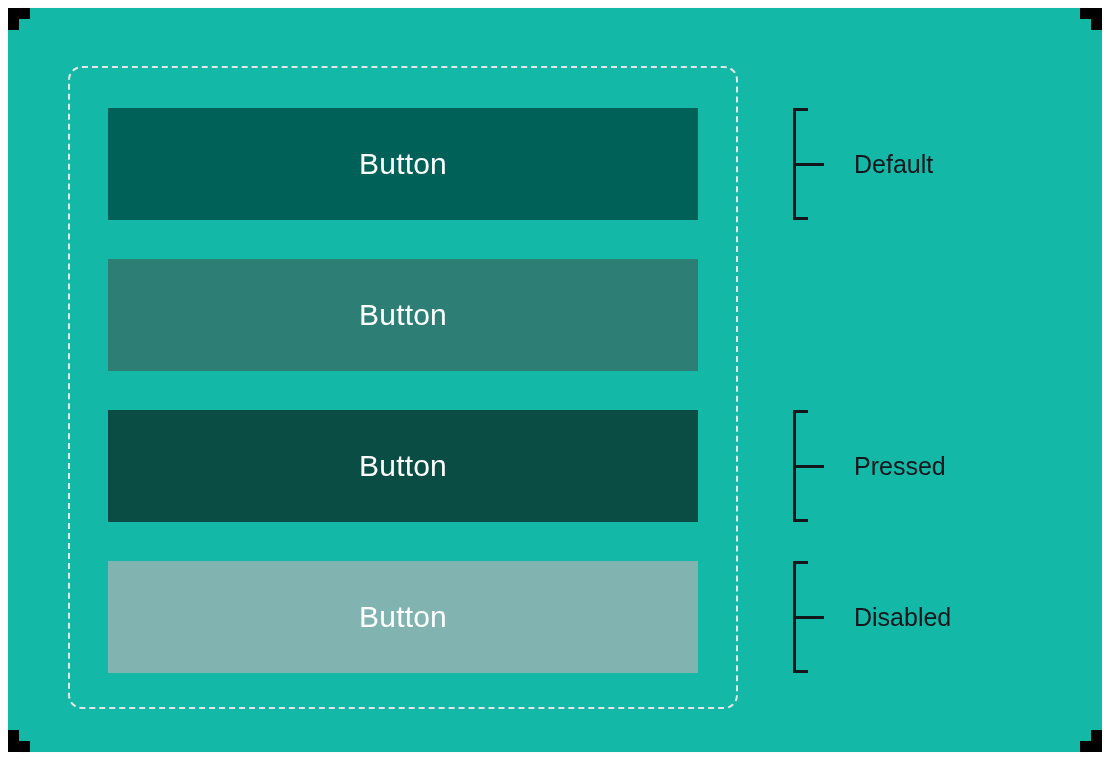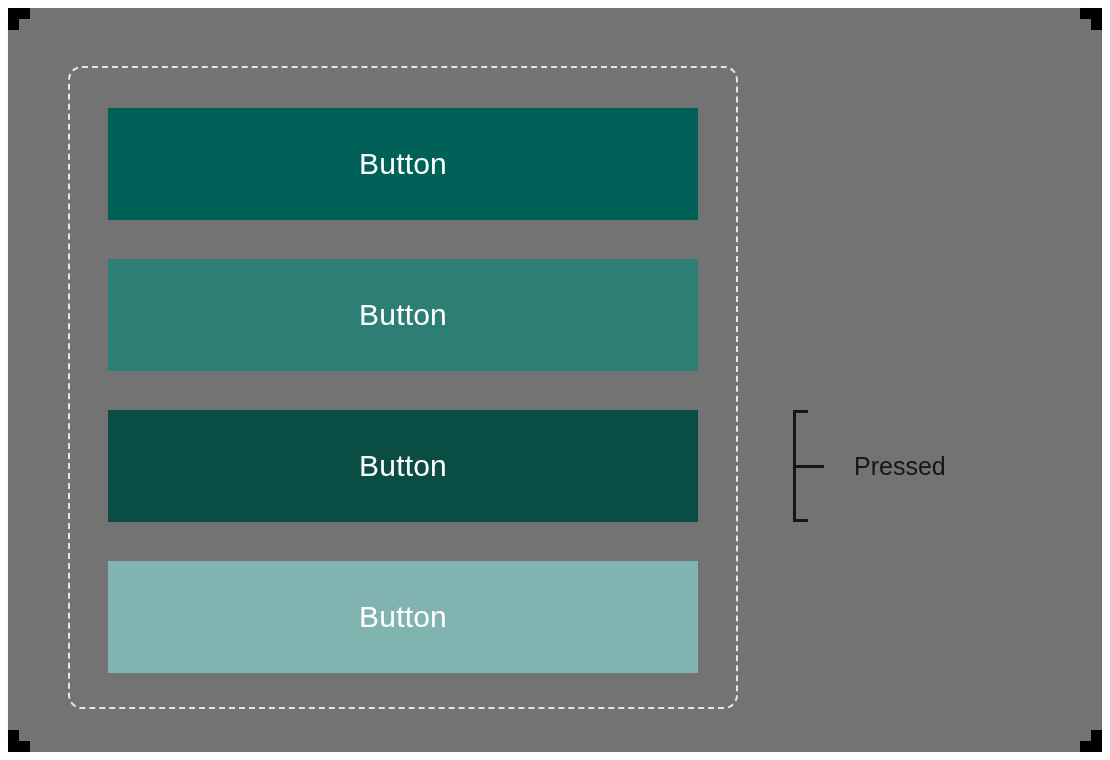--- a/index.html
+++ b/index.html
@@ -16,21 +16,21 @@
     -webkit-font-smoothing: antialiased;
   }
 
   
   #page-card {
     position: absolute;
     left: 8px;
     top: 8px;
     width: 1094px;
     height: 744px;
-    background: #737373;
+    background: #14b8a6;
     border-radius: 16px;
     box-shadow: 0 0 0 1px rgba(0,0,0,0.018);
   }
 
   
   .crop-mark {
     position: absolute;
     width: 22px;
     height: 22px;
     z-index: 30;
@@ -195,26 +195,44 @@
     </div>
 
     <div class="state-row">
       <button class="demo-button is-disabled" id="btn-disabled" disabled="" style="background: rgb(129, 179, 176);">
         <span class="demo-button-label" style="color: rgb(255, 255, 255);">Button</span>
       </button>
     </div>
 
   </div>
 
+  <div class="annotation" style="top:100px;">
+    <span class="bracket">
+      <span class="bracket-spine" style="background: rgb(20, 22, 28);"></span>
+      <span class="bracket-cap top" style="background: rgb(20, 22, 28);"></span>
+      <span class="bracket-cap bottom" style="background: rgb(20, 22, 28);"></span>
+      <span class="bracket-tick" style="background: rgb(20, 22, 28);"></span>
+    </span>
+    <span class="annotation-label" style="color: rgb(20, 22, 28);">Default</span>
+  </div>
 
 
   <div class="annotation" style="top:402px;">
     <span class="bracket">
       <span class="bracket-spine" style="background: rgb(20, 22, 28);"></span>
       <span class="bracket-cap top" style="background: rgb(20, 22, 28);"></span>
       <span class="bracket-cap bottom" style="background: rgb(20, 22, 28);"></span>
       <span class="bracket-tick" style="background: rgb(20, 22, 28);"></span>
     </span>
     <span class="annotation-label" style="color: rgb(20, 22, 28);">Pressed</span>
   </div>
 
+  <div class="annotation" style="top:553px;">
+    <span class="bracket">
+      <span class="bracket-spine" style="background: rgb(20, 22, 28);"></span>
+      <span class="bracket-cap top" style="background: rgb(20, 22, 28);"></span>
+      <span class="bracket-cap bottom" style="background: rgb(20, 22, 28);"></span>
+      <span class="bracket-tick" style="background: rgb(20, 22, 28);"></span>
+    </span>
+    <span class="annotation-label" style="color: rgb(20, 22, 28);">Disabled</span>
+  </div>
 
 </div>
 
 </body></html>

